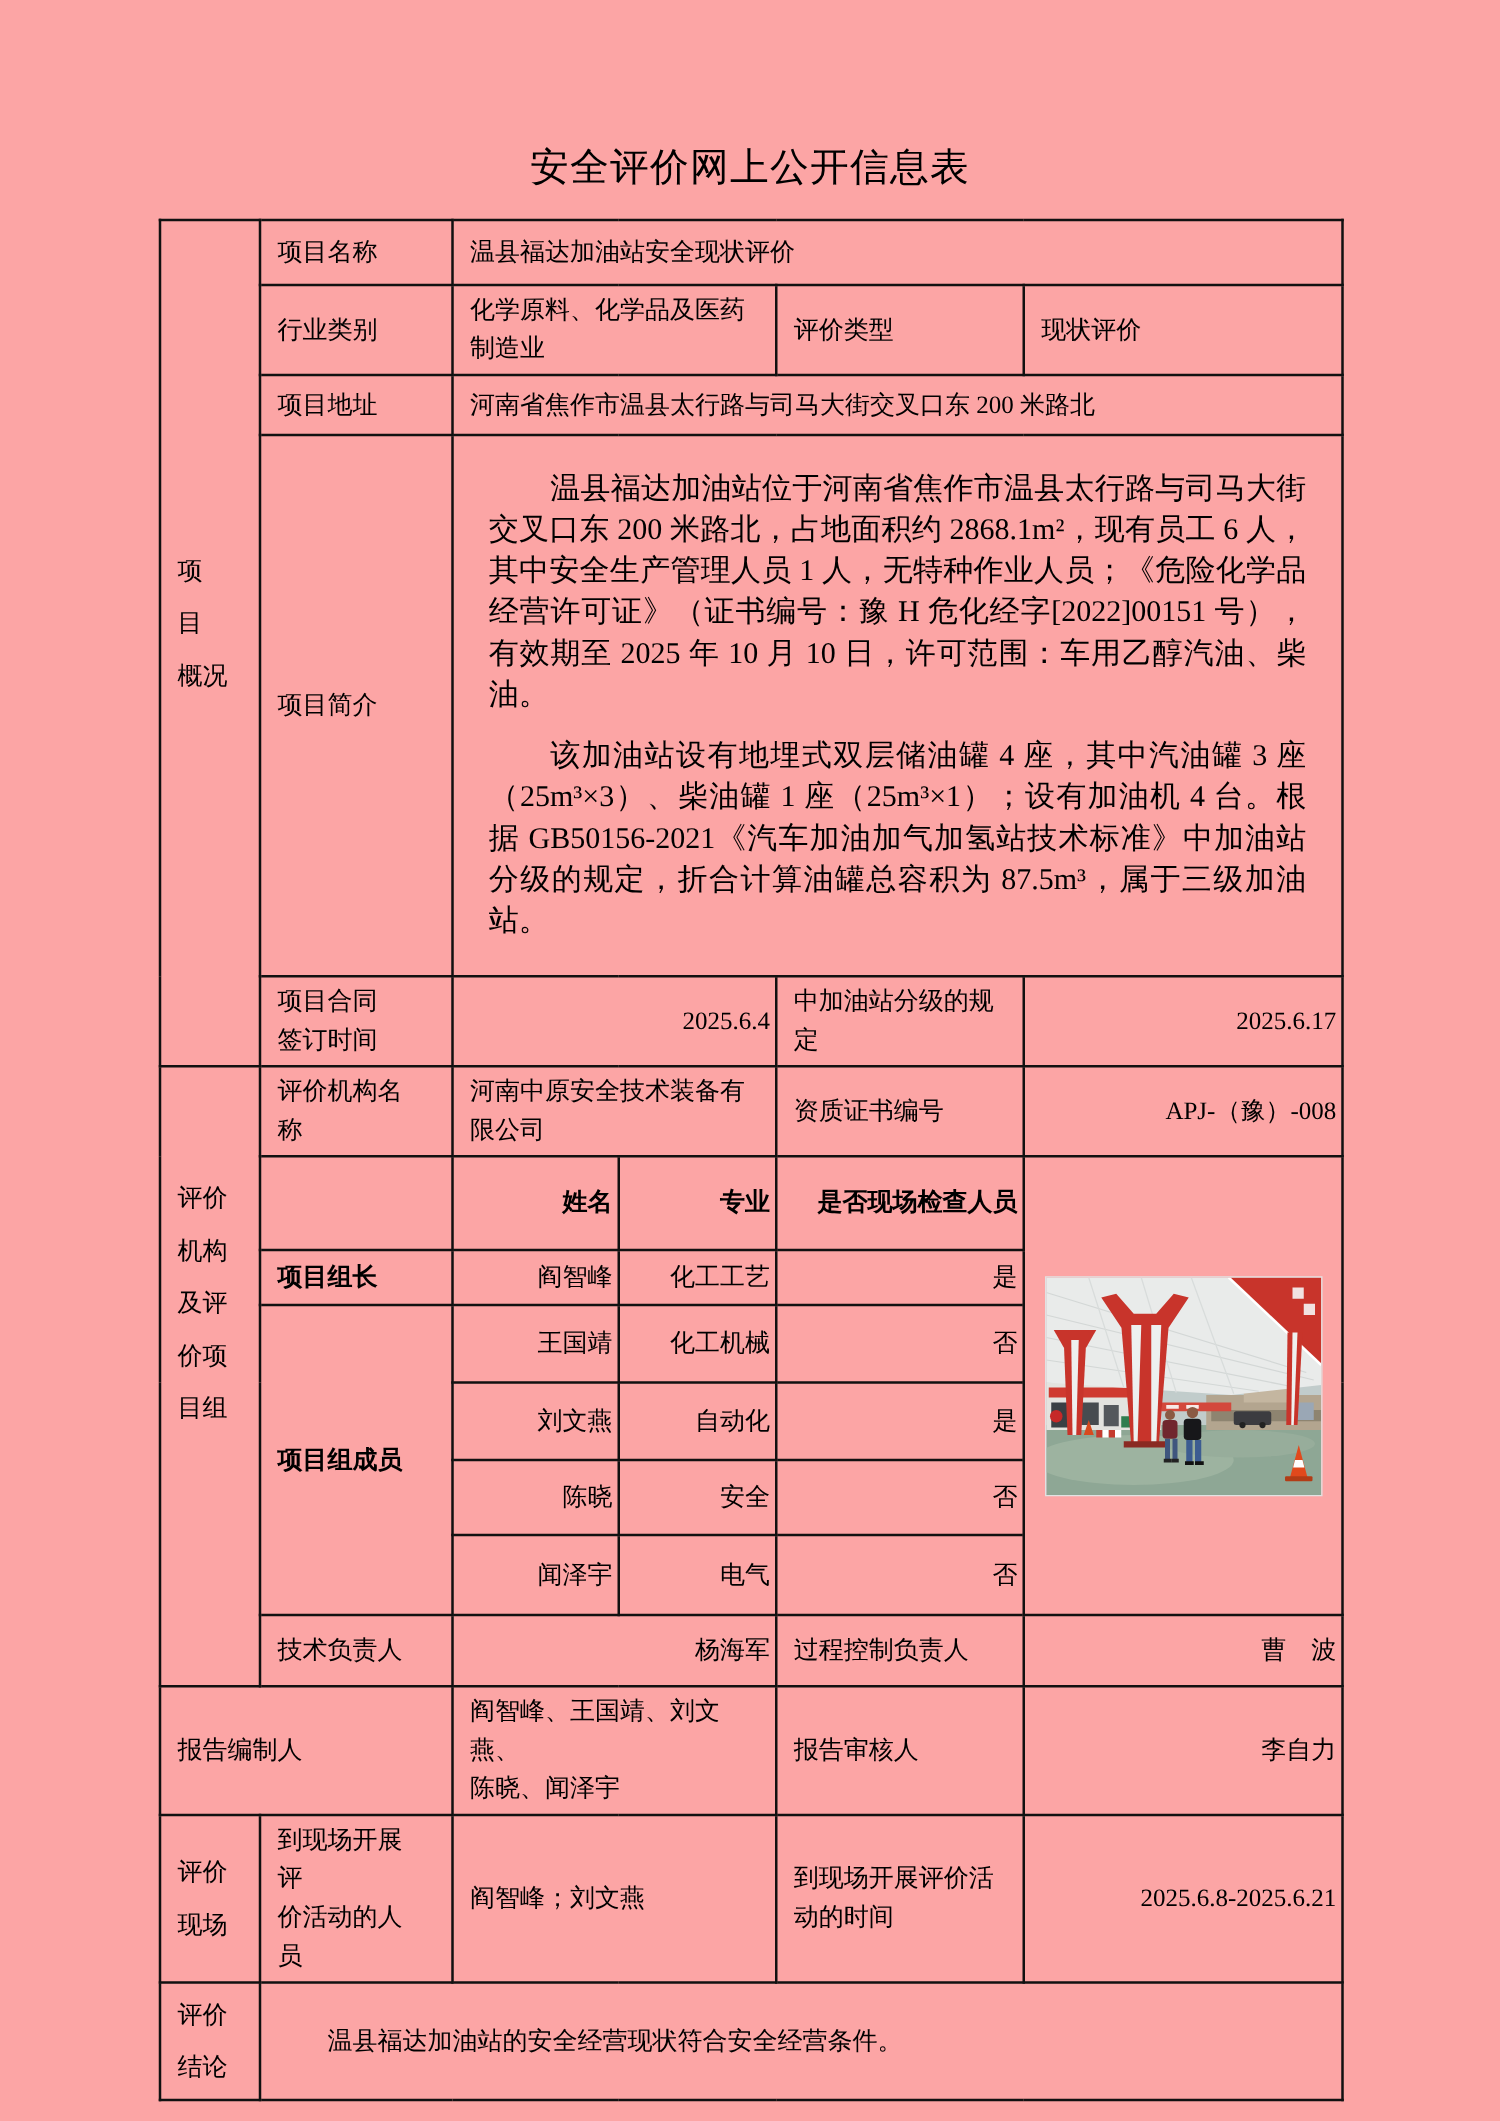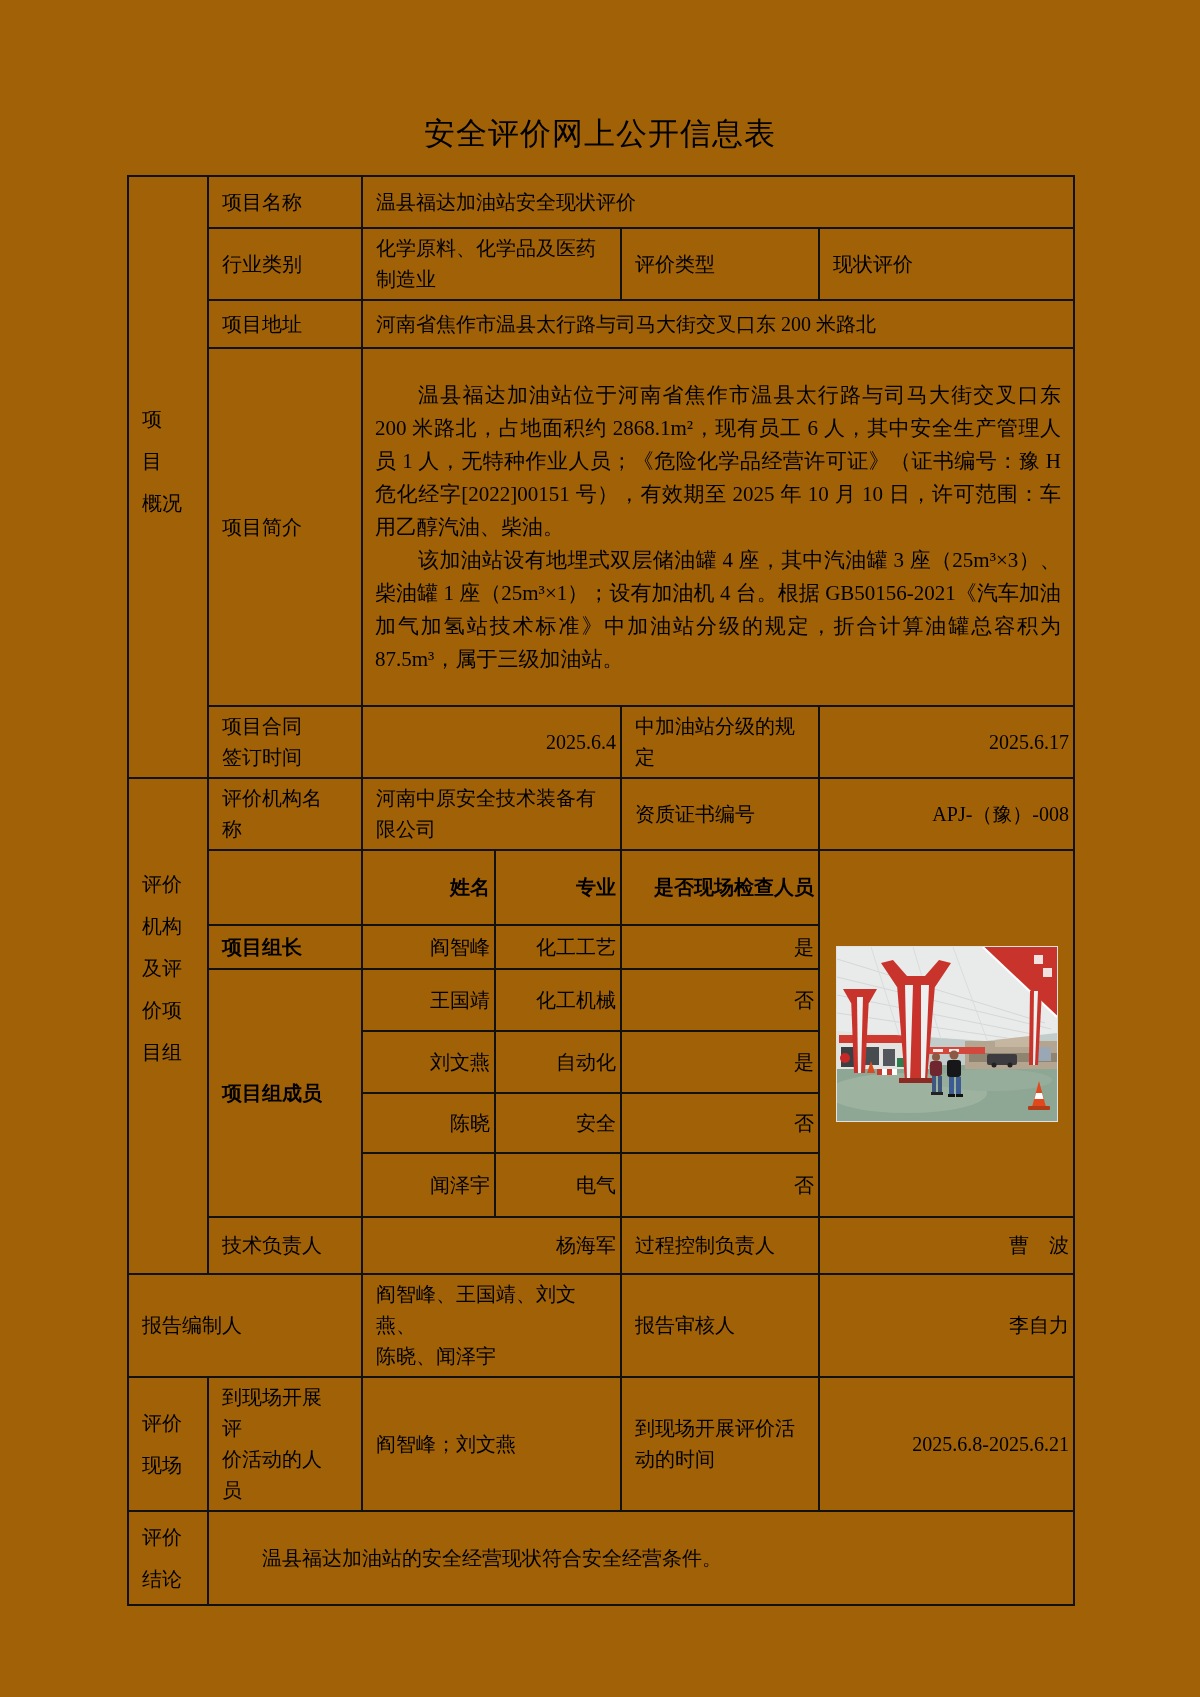--- a/index.html
+++ b/index.html
@@ -3,21 +3,21 @@
 <meta charset="utf-8">
 <style>
   * { margin:0; padding:0; box-sizing:border-box; }
   html,body { background:#ffffff; }
   body {
     width:1200px; height:1697px;
     font-family:"Liberation Serif","DejaVu Serif",serif;
     color:#000;
     position:relative;
   }
-  .page { position:absolute; inset:0; background:#a16207; }
+  .page { position:absolute; inset:0; background:#fca5a5; }
 
   .doc-title {
     position:absolute; left:127px; top:113px; width:946px;
     text-align:center; font-size:31px; font-weight:400;
     letter-spacing:1px; white-space:nowrap;
   }
 
   table.form {
     position:absolute; left:127px; top:175px; width:946px;
     border-collapse:collapse; table-layout:fixed;
@@ -34,21 +34,21 @@
   .ct { text-align:right; padding:4px 4px; }
   .b  { font-weight:700; }
   .pre { white-space:pre-line; }
 
   .grp { white-space:pre-line; line-height:2.1; padding-left:13px; }
   .grp-overview { padding-bottom:36px; }
   .grp-agency   { padding-bottom:120px; }
 
   .intro-cell { padding:10px 12px; }
   .intro-cell p {
-    margin:0; font-size:21px; line-height:33px;
+    margin:16px; font-size:24px; line-height:33px;
     text-indent:2.05em; text-align:justify;
   }
   .conclusion-cell { text-indent:2em; }
 
   .photo-cell { padding:0; text-align:center; vertical-align:middle; }
   .photo-cell svg { display:inline-block; vertical-align:middle; outline:1px solid #e2e2e2; }
 </style>
 </head>
 <body>
 

